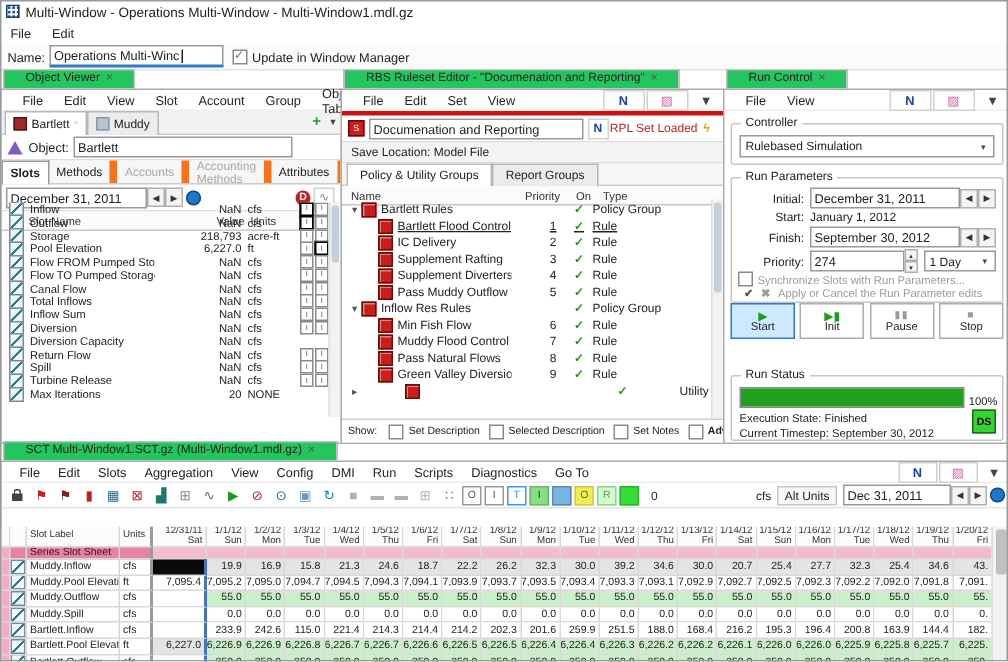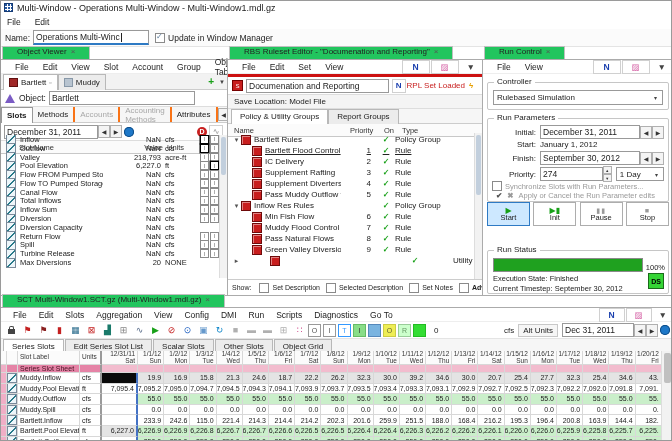--- a/index.html
+++ b/index.html
@@ -32,21 +32,21 @@
   .mrow .sp{flex:1}
   .micon{width:12px;height:12px;border:1px solid #d0d0d0;margin-right:1px;display:inline-flex;align-items:center;justify-content:center;font-size:8px;flex:none;background:#fff}
   .nicon{color:#1a3fae;font-weight:bold;font-size:8px}
   .pinkic{color:#d667a8}
   .lightning{color:#e8a000;font-weight:bold}
   .drop{font-size:6px;color:#444;padding:0 2px}
   
   .otab{display:flex;align-items:center;padding:0 5px;border:1px solid #b8b8b8;border-bottom:none;background:#ececec;font-size:8px;height:100%}
   .otab.sel{background:#fff}
   .otab .oic{width:7px;height:7px;margin-right:3px;flex:none}
-  .subtab{padding:0 5px;font-size:8px;height:100%;display:flex;align-items:center;border-right:2px solid #f97316}
+  .subtab{padding:0 5px;font-size:8px;height:100%;display:flex;align-items:center;border-right:5px solid #f97316}
   .subtab.sel{background:#fff;border:1px solid #999;border-bottom:none;font-weight:bold}
   .subtab.dis{color:#a8a8a8}
   .navbtn{width:10px;height:11px;border:1px solid #b0b0b0;background:#f4f4f4;display:inline-flex;align-items:center;justify-content:center;font-size:6px;color:#333;flex:none}
   .globe{width:10px;height:10px;border-radius:50%;background:#1e78c8;box-shadow:inset 0 0 0 1px #0f4c86;display:inline-block;flex:none}
   .diag{width:10px;height:10px;border-radius:50%;background:#c82020;color:#fff;font-size:7px;font-weight:bold;display:inline-flex;align-items:center;justify-content:center;flex:none}
   .slot-ic{width:8px;height:8px;border:1px solid #7a8a9a;background:
       linear-gradient(135deg,transparent 44%,#2a7a8a 44%,#2a7a8a 58%,transparent 58%),#eef6fa;flex:none}
   .ovrow{display:flex;align-items:center;height:8.8px;font-size:7.5px;white-space:nowrap}
   .ovrow .nm{flex:1;overflow:hidden}
   .ovrow .vl{width:58px;text-align:right;flex:none}
@@ -223,21 +223,21 @@
         <span class="nm">Outflow</span>
         <span class="vl">NaN</span>
         <span class="un">cfs</span>
         <span class="row" style="width: 20px;">
           <span class="fbox b">I</span>
           <span class="fbox">I</span>
         </span>
       </div>
       <div class="ovrow">
         <span class="slot-ic" style="margin-right: 4px;"></span>
-        <span class="nm">Valley</span>
+        <span class="nm">Storage</span>
         <span class="vl">218,793</span>
         <span class="un">acre-ft</span>
         <span class="row" style="width: 20px;">
           <span class="fbox">I</span>
           <span class="fbox">I</span>
         </span>
       </div>
       <div class="ovrow">
         <span class="slot-ic" style="margin-right: 4px;"></span>
         <span class="nm">Pool Elevation</span>
@@ -340,21 +340,21 @@
         <span class="nm">Turbine Release</span>
         <span class="vl">NaN</span>
         <span class="un">cfs</span>
         <span class="row" style="width: 20px;">
           <span class="fbox">I</span>
           <span class="fbox">I</span>
         </span>
       </div>
       <div class="ovrow">
         <span class="slot-ic" style="margin-right: 4px;"></span>
-        <span class="nm">Max Diversions</span>
+        <span class="nm">Max Iterations</span>
         <span class="vl">20</span>
         <span class="un">NONE</span>
         <span class="row" style="width: 20px;"></span>
       </div>
     </div>
   <div class="vscroll" style="top:75px;bottom:17px;right:0">
       <div class="vthumb" style="top:2px;height:38px"></div>
     </div>
 </div>
 
@@ -670,29 +670,20 @@
       </span>
     <span style="font-size:8px;margin-left:6px">0</span>
     <span class="sp" style="flex:1"></span>
     <span style="font-size:8px;margin-right:4px">cfs</span>
     <span style="font-size:8px;border:1px solid #c8c8c8;background:#f6f6f6;padding:1px 4px;margin-right:4px">Alt Units</span>
     <span class="tfield" style="width:66px">Dec 31, 2011</span>
     <span class="navbtn">◀</span>
     <span class="navbtn">▶</span>
     <span class="globe" style="margin:0 3px 0 2px"></span>
   </div>
-  <div class="row" style="height:14px;background:#f6f6f6;border-bottom:1px solid #ccc;padding-left:2px">
-    <span class="row" style="height:100%">
-        <span class="scttab sel">Series Slots</span>
-        <span class="scttab">Edit Series Slot List</span>
-        <span class="scttab">Scalar Slots</span>
-        <span class="scttab">Other Slots</span>
-        <span class="scttab">Object Grid</span>
-      </span>
-  </div>
   <div class="sct-table" id="sct-table" style="left:0;top:43px;right:11px;bottom:0">
       <div class="srow" style="height: 14px;">
         <div class="cell c-strip hdrc" style="width: 6px;"></div>
         <div class="cell c-icon hdrc" style="width: 11px;"></div>
         <div class="cell c-label hdrc" style="width: 62px; align-items: flex-start;">Slot Label</div>
         <div class="cell c-units hdrc" style="width: 22px; align-items: flex-start;">Units</div>
         <div class="cell hdrc" style="width: 36px;">
           <div>12/31/11</div>
           <div>Sat</div>
         </div>

